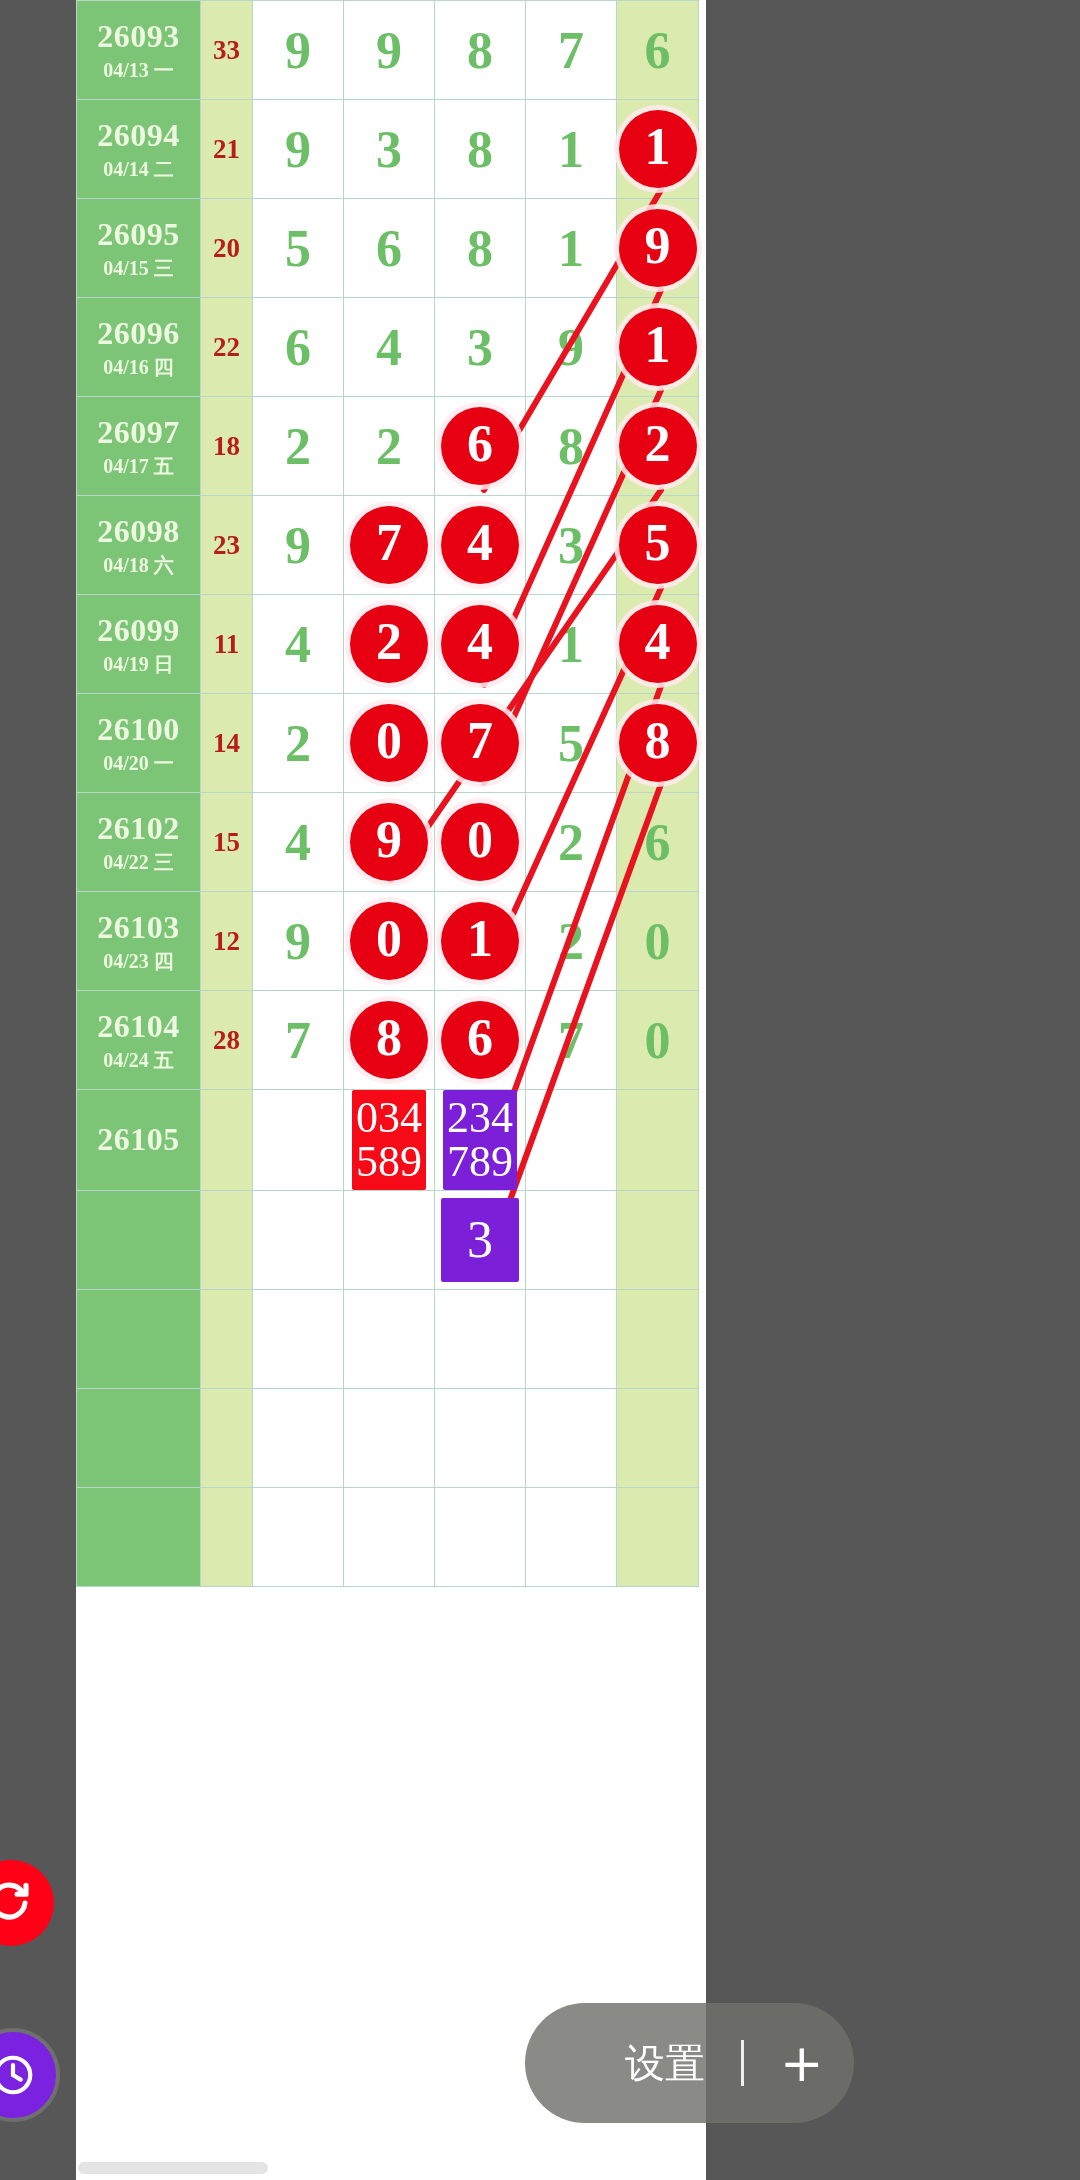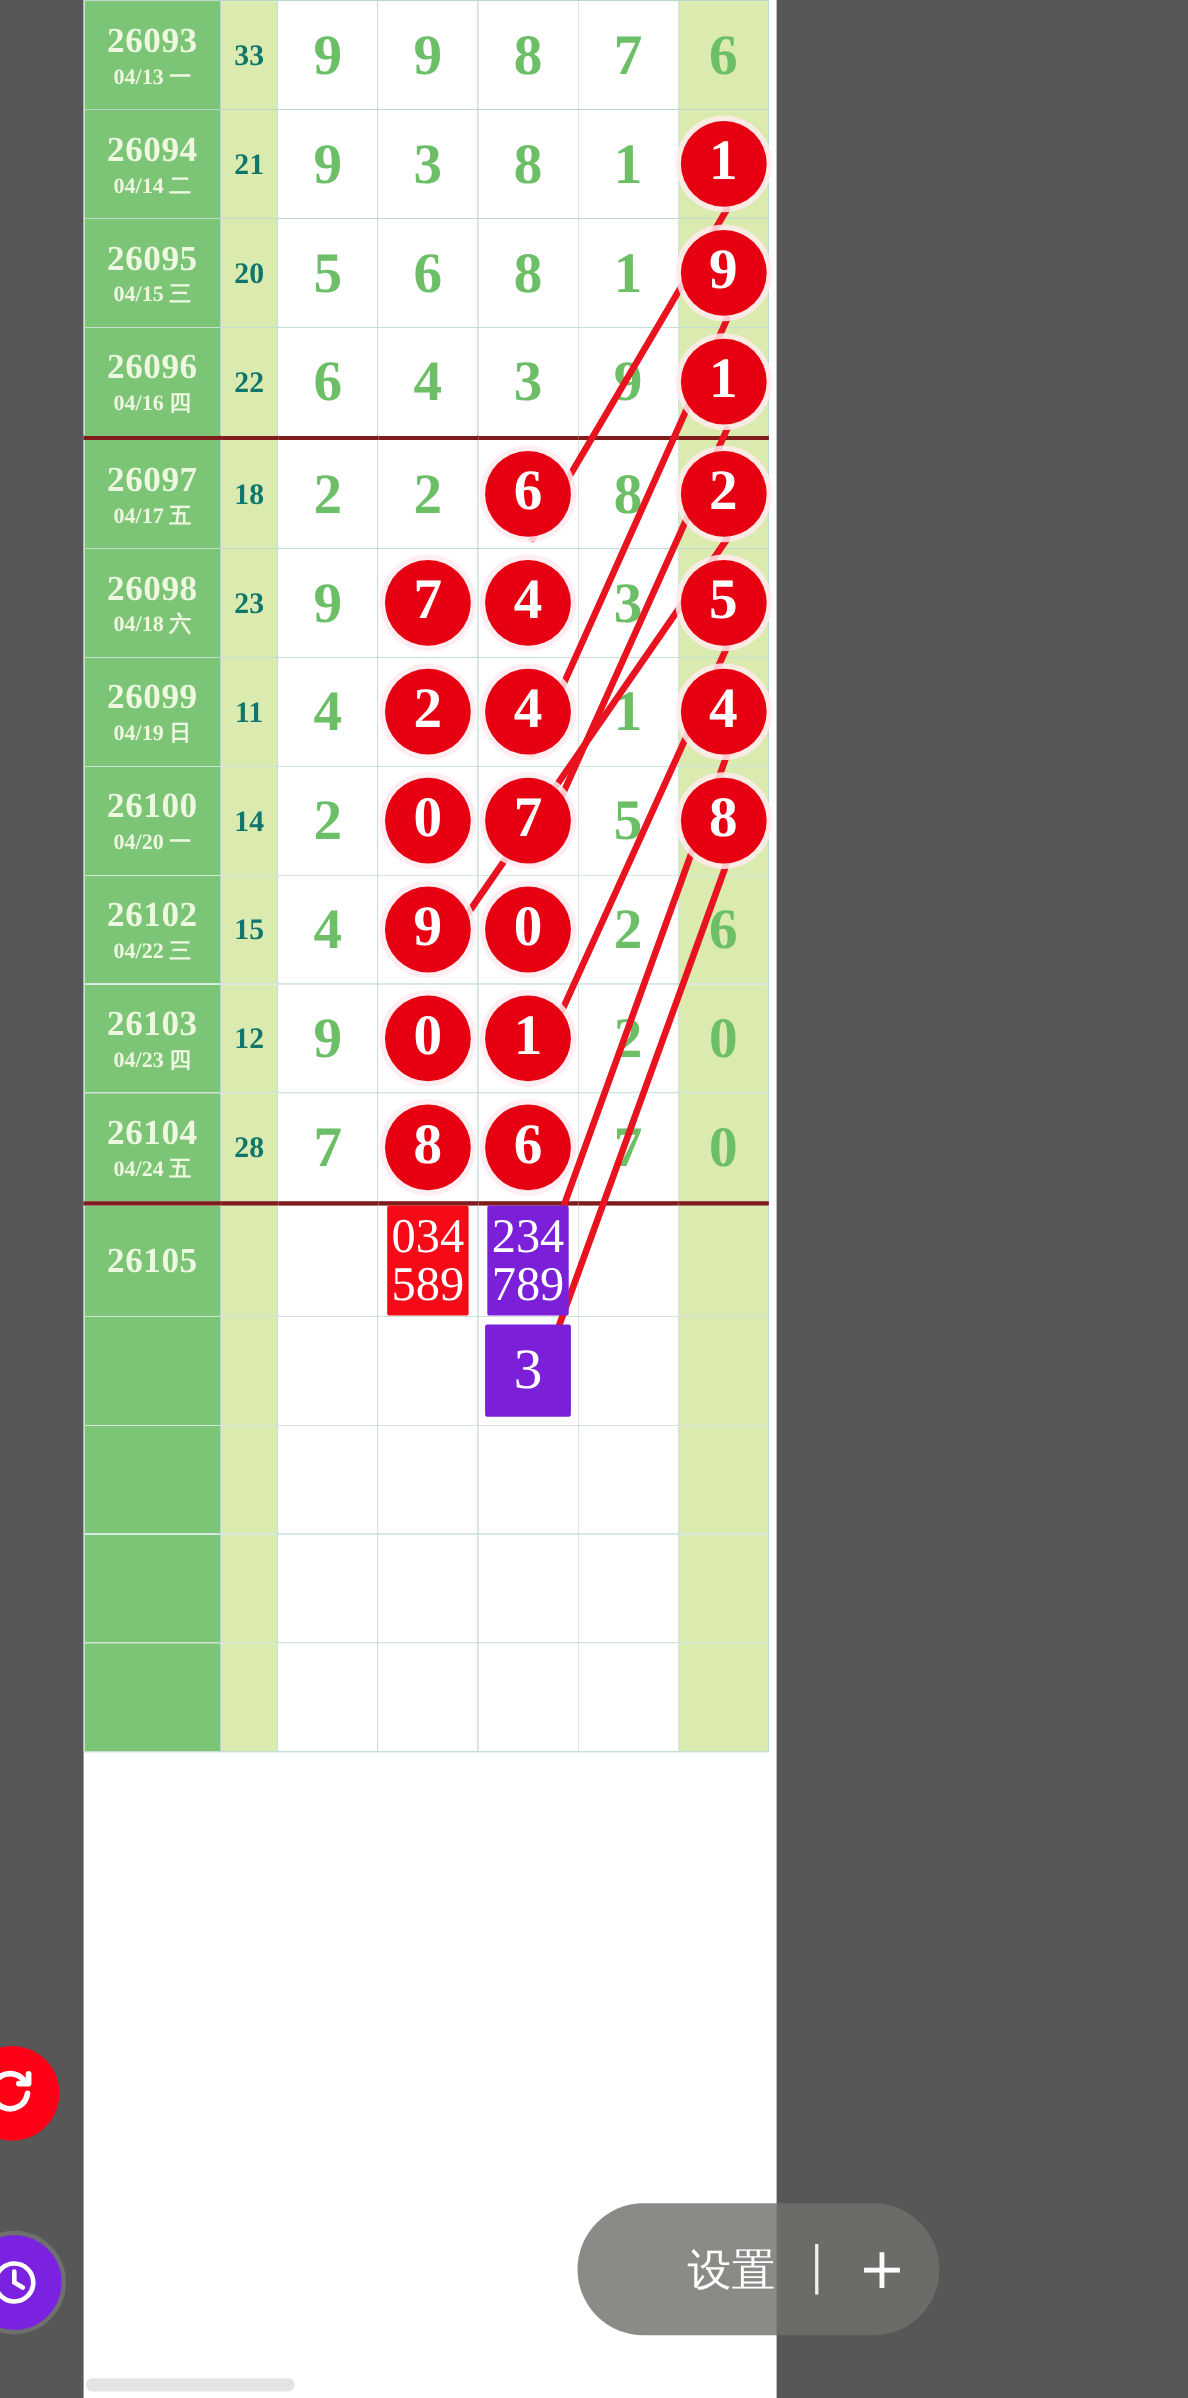--- a/index.html
+++ b/index.html
@@ -46,41 +46,41 @@
     color:#eef8e0;
     font-weight:bold;
     line-height:1.12;
     border-right:2px solid #8ec58a;
   }
   td.id-cell .issue{ font-size:32px; display:block; letter-spacing:0.5px;}
   td.id-cell .date { font-size:20px; display:block; margin-top:4px;}
 
   td.sum-cell{
     background:#dbeaae;
-    color:#0f766e;
+    color:#b91c1c;
     font-weight:bold;
     font-size:27px;
     border-right:2px solid #8ec58a;
   }
   td.num-cell{
     background:#ffffff;
     color:#6cbf66;
     font-weight:bold;
     font-size:52px;
   }
   td.last-cell{
     background:#dbeaae;
     color:#6cbf66;
     font-weight:bold;
     font-size:52px;
     border-left:2px solid #6fae86;
   }
 
   
-  tr.group-top td{ border-top:4px solid #7f1d1d; }
+  tr.group-top td{ border-top:1px solid #7f1d1d; }
 
   
   .circ{
     display:inline-flex;
     align-items:center;
     justify-content:center;
     width:78px;height:78px;
     border-radius:50%;
     background:#e60012;
     color:#ffffff;

